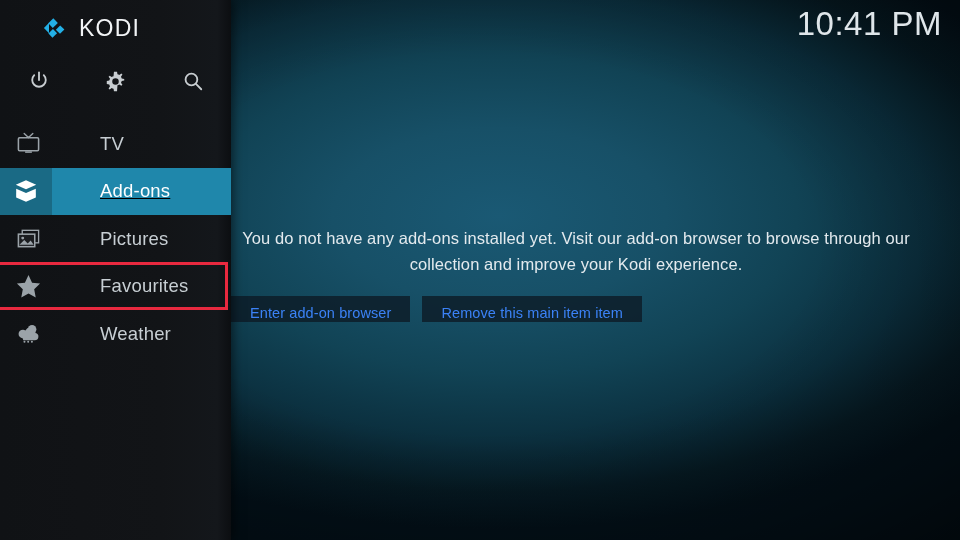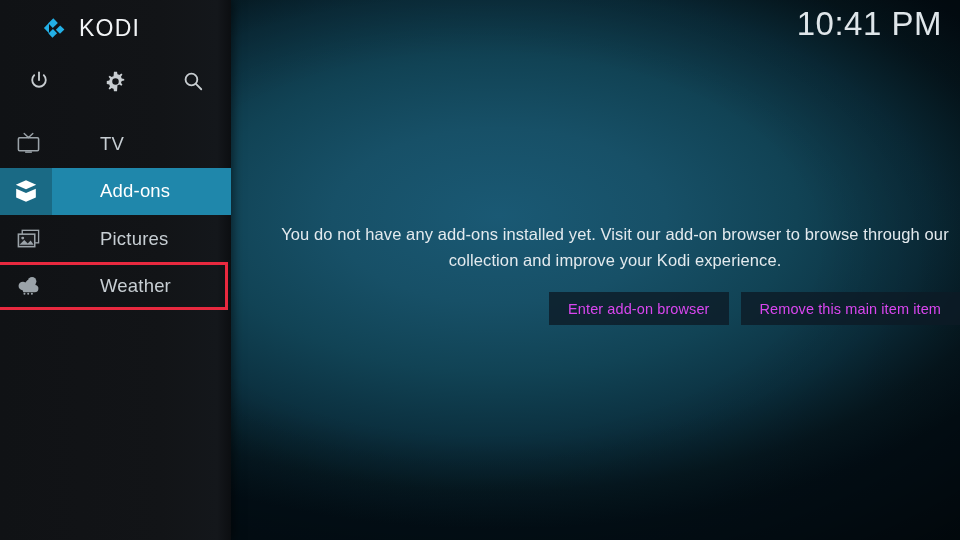--- a/index.html
+++ b/index.html
@@ -56,48 +56,48 @@
 
   
   .center-pane {
     position: absolute;
     left: 231px;
     right: 0;
     top: 0;
     bottom: 0;
     display: flex;
     flex-direction: column;
-    align-items: flex-end;
+    align-items: flex-start;
     justify-content: center;
     padding-top: 6px;
   }
   .empty-message {
     width: 690px;
     text-align: center;
     font-size: 16.5px;
     line-height: 26px;
     color: #e3eaee;
     font-weight: 300;
     letter-spacing: 0.1px;
   }
   .button-row {
     margin-top: 19px;
     display: flex;
     gap: 12px;
     justify-content: center;
   }
   .kbutton {
     background: rgba(13, 26, 38, 0.80);
-    color: #d946ef;
+    color: #3b82f6;
     border: none;
     font-family: "Liberation Sans", sans-serif;
     font-size: 14.5px;
     font-weight: 300;
     padding: 0 19px;
-    height: 33px;
+    height: 26px;
     line-height: 34px;
     letter-spacing: 0.1px;
     white-space: nowrap;
     cursor: pointer;
   }
 
   
   .sidebar {
     position: absolute;
     left: 0;
@@ -168,20 +168,21 @@
     color: #c7ced3;
     font-size: 18.5px;
     font-weight: 300;
     letter-spacing: 0.2px;
     margin-left: 48px;
   }
 
   
   .menu-item.selected {
     background: #1f87ab;
+    text-decoration: underline;
   }
   .menu-item.selected .menu-icon {
     background: #1a6a85;
     height: 47.5px;
     margin-left: 0;
     width: 52px;
     min-width: 52px;
   }
   .menu-item.selected .menu-label {
     color: #ffffff;
@@ -285,20 +286,28 @@
             <rect x="6.5" y="4.5" width="17" height="13" stroke="#9ba3a9" stroke-width="1.4" fill="none"></rect>
             <rect x="2.5" y="8.5" width="17" height="13" stroke="#9ba3a9" stroke-width="1.6" fill="#1b1d20"></rect>
             <circle cx="7" cy="12.6" r="1.5" fill="#9ba3a9"></circle>
             <path d="M3.6 19.6 L8.6 14.6 L12.2 18.2 L15.2 15.2 L18.4 19.6 Z" fill="#9ba3a9"></path>
           </svg>
         </span>
         <span class="menu-label">Pictures</span>
       </div>
 
 
+      <div class="menu-item">
+        <span class="menu-icon">
+          <svg width="27" height="27" viewBox="0 0 28 28">
+            <path fill="#9ba3a9" d="M14 2.2 L17.7 10.0 L26 11.0 L19.9 16.9 L21.5 25.4 L14 21.2 L6.5 25.4 L8.1 16.9 L2 11.0 L10.3 10.0 Z"></path>
+          </svg>
+        </span>
+        <span class="menu-label">Favourites</span>
+      </div>
 
       <div class="menu-item">
         <span class="menu-icon">
           <svg width="26" height="26" viewBox="0 0 28 28">
             <circle cx="18.4" cy="8.8" r="4.6" fill="#9ba3a9"></circle>
             <path fill="#9ba3a9" d="M8.2 18.6 a4.6 4.6 0 0 1 0.5-9.2 c0.9 0 1.8 0.3 2.5 0.8 a5.8 5.8 0 0 1 10.9 2.7 a4 4 0 0 1 -0.9 7.9 l-12.3 0 Z"></path>
             <g fill="#9ba3a9">
               <circle cx="10.2" cy="22.3" r="1.1"></circle>
               <circle cx="14.2" cy="22.3" r="1.1"></circle>
               <circle cx="18.2" cy="22.3" r="1.1"></circle>

